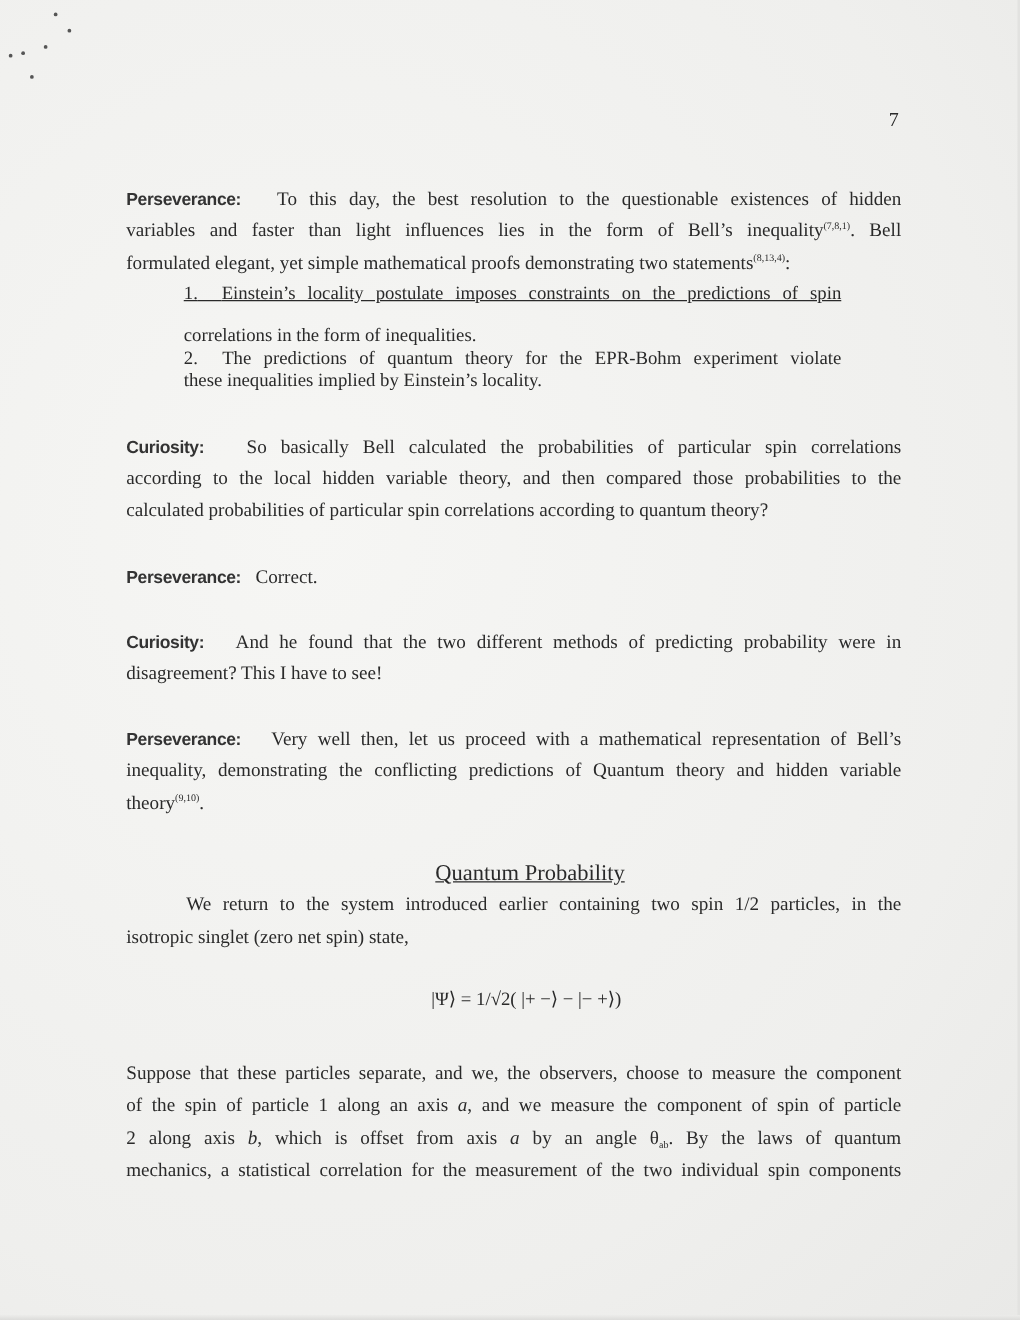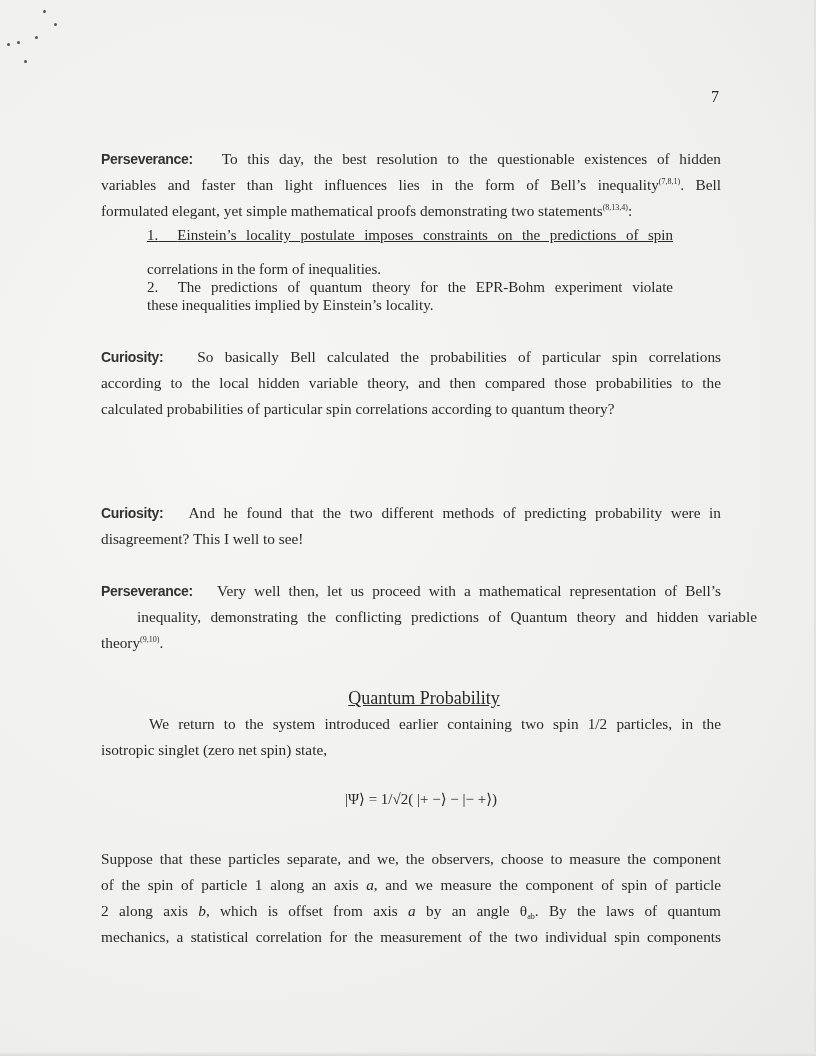--- a/index.html
+++ b/index.html
@@ -66,32 +66,36 @@
   </div>
   <div class="list-line" style="top:296px;">these inequalities implied by Einstein’s locality.</div>
 
   <div class="line just" style="top:347px;">
     <span class="speaker">Curiosity:</span>&nbsp;&nbsp;
     <span>So basically Bell calculated the probabilities of particular spin correlations</span>
   </div>
   <div class="line just" style="top:373px;">according to the local hidden variable theory, and then compared those probabilities to the</div>
   <div class="line" style="top:399px;">calculated probabilities of particular spin correlations according to quantum theory?</div>
 
+  <div class="line" style="top:451px;">
+    <span class="speaker">Perseverance:</span>&nbsp;&nbsp;
+    <span>Correct.</span>
+  </div>
 
   <div class="line just" style="top:503px;">
     <span class="speaker">Curiosity:</span>&nbsp;&nbsp;
     <span>And he found that the two different methods of predicting probability were in</span>
   </div>
-  <div class="line" style="top:529px;">disagreement?  This I well to see!</div>
+  <div class="line" style="top:529px;">disagreement?  This I have to see!</div>
 
   <div class="line just" style="top:581px;">
     <span class="speaker">Perseverance:</span>&nbsp;&nbsp;
     <span>Very well then, let us proceed with a mathematical representation of Bell’s</span>
   </div>
-  <div class="line just" style="top:607px;margin-left:36px;">inequality, demonstrating the conflicting predictions of Quantum theory and hidden variable</div>
+  <div class="line just" style="top:607px;">inequality, demonstrating the conflicting predictions of Quantum theory and hidden variable</div>
   <div class="line" style="top:633px;">
     <span>theory</span><sup>(9,10)</sup><span>.</span>
   </div>
 
   <div class="heading">
     <span>Quantum Probability</span>
   </div>
   <div class="line just" style="top:714px;left:101px;width:620px;text-indent:48px;">We return to the system introduced earlier containing two spin 1/2 particles, in the</div>
   <div class="line" style="top:740px;">isotropic singlet (zero net spin) state,</div>
 

